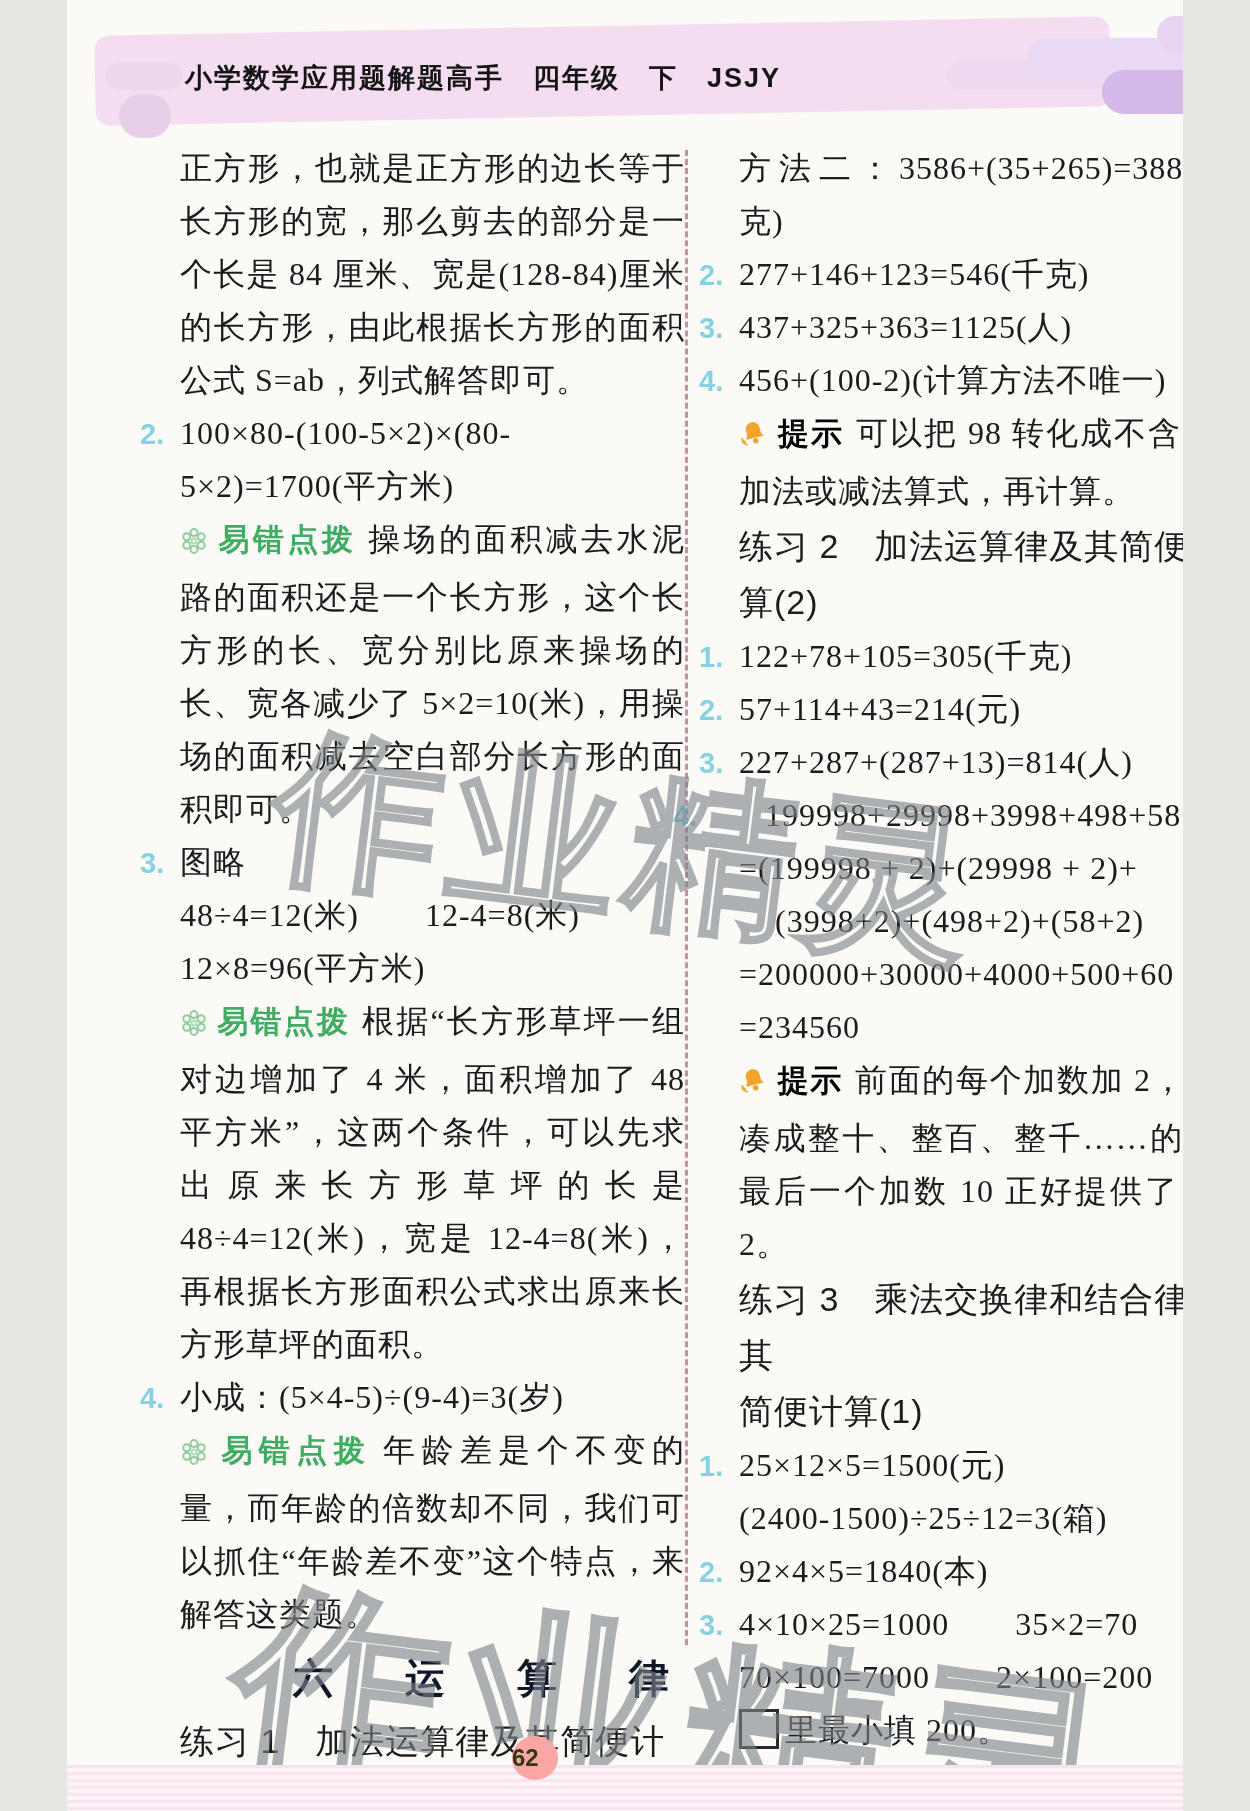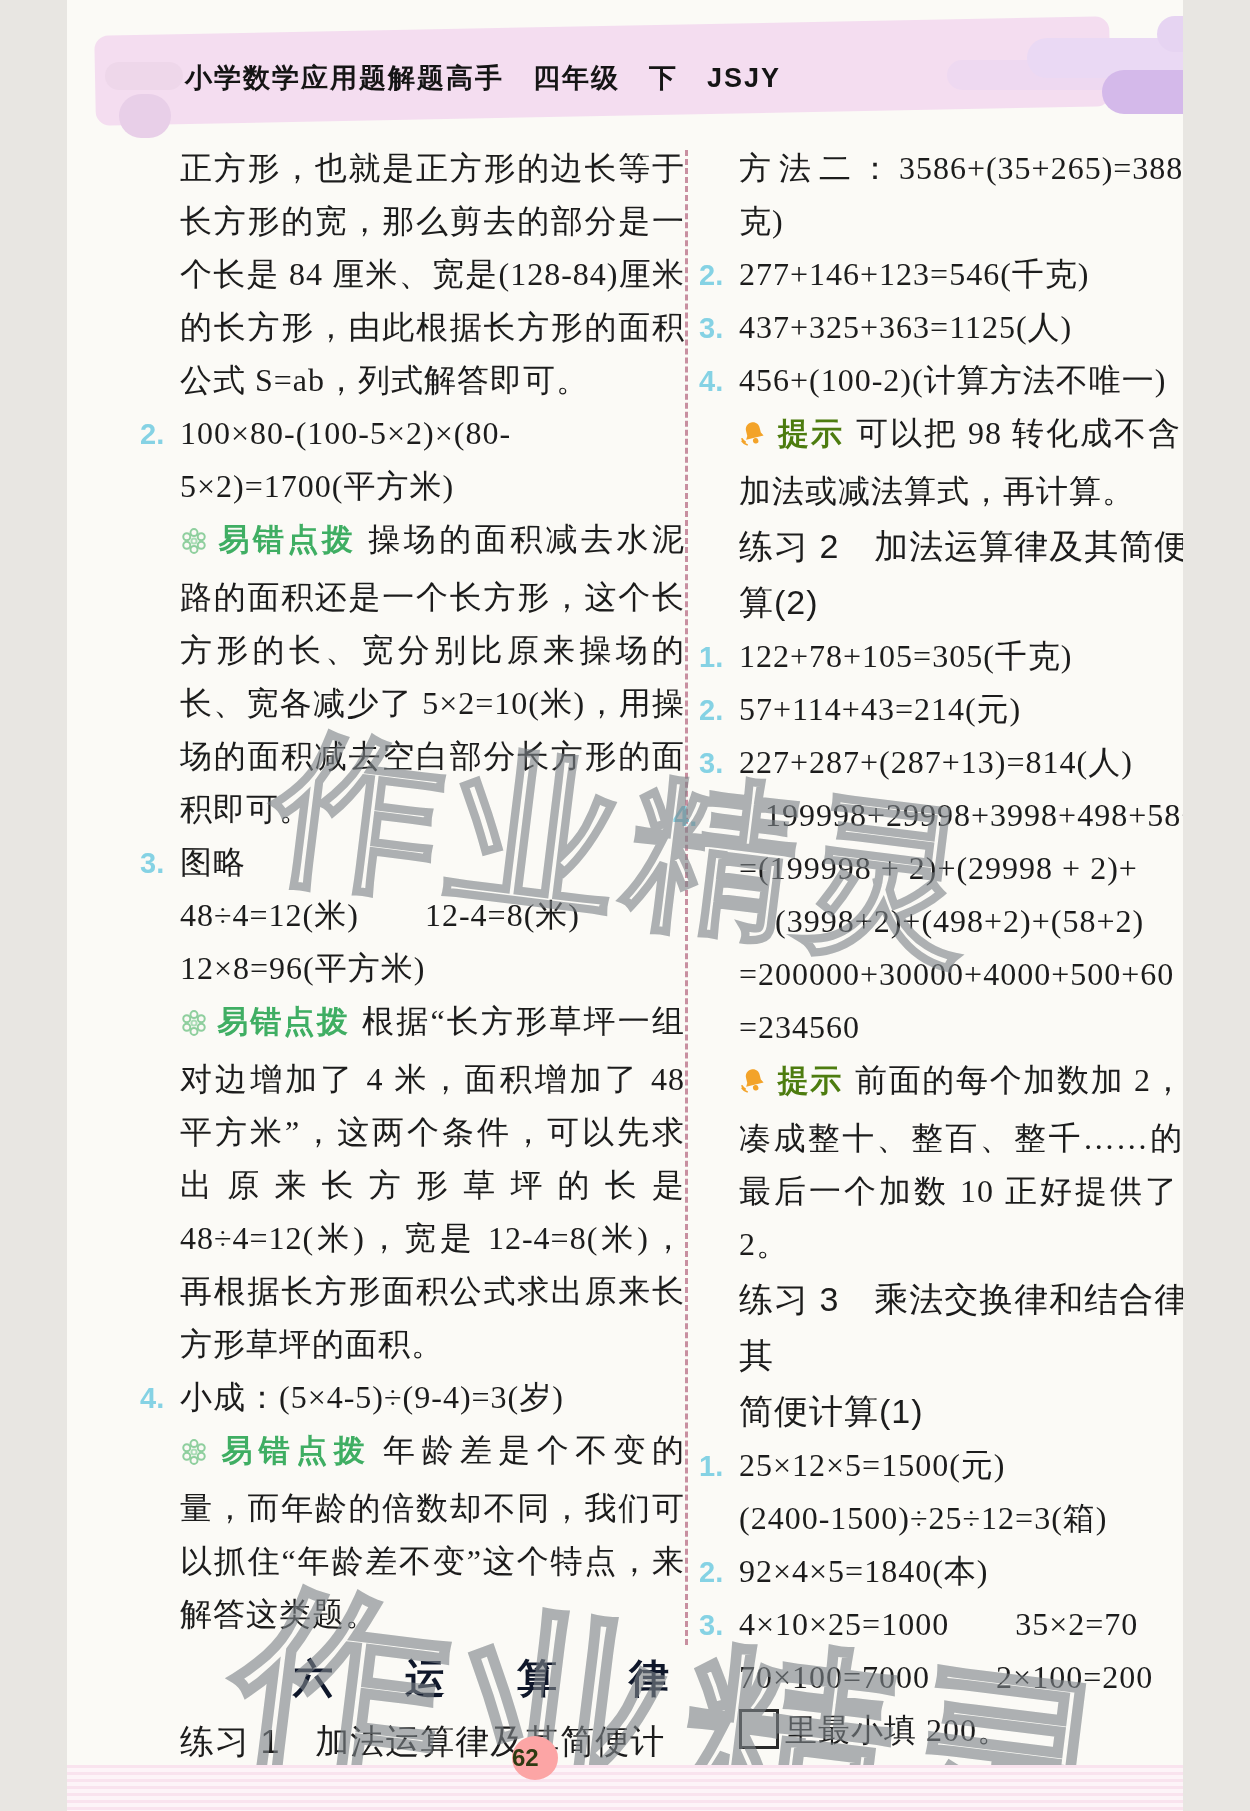--- a/index.html
+++ b/index.html
@@ -42,21 +42,21 @@
     font-family:"Liberation Sans","DejaVu Sans",sans-serif;
     font-weight:bold; font-size:29px; color:#85d2e4; letter-spacing:0;
   }
   .ind1 { padding-left:26px; }
   .ind2 { padding-left:36px; }
   .tlabel {
     font-family:"Liberation Sans","DejaVu Sans",sans-serif;
     font-weight:bold; font-size:31px; margin:0 12px 0 8px;
   }
   .tgreen  { color:#3fae63; }
-  .torange { color:#4d7c0f; }
+  .torange { color:#000000; }
   .ticon { display:inline-block; vertical-align:-5px; }
   .section-title {
     text-align:right; color:#0f172a; letter-spacing:16px;
     font-family:"Liberation Sans","DejaVu Sans",sans-serif;
     font-weight:bold; font-size:40px; line-height:62px; margin:6px 0 4px;
   }
   .exercise-title {
     text-align:left; font-family:"Liberation Sans","DejaVu Sans",sans-serif;
     font-weight:normal; font-size:34px; line-height:56px; letter-spacing:1px;
   }

